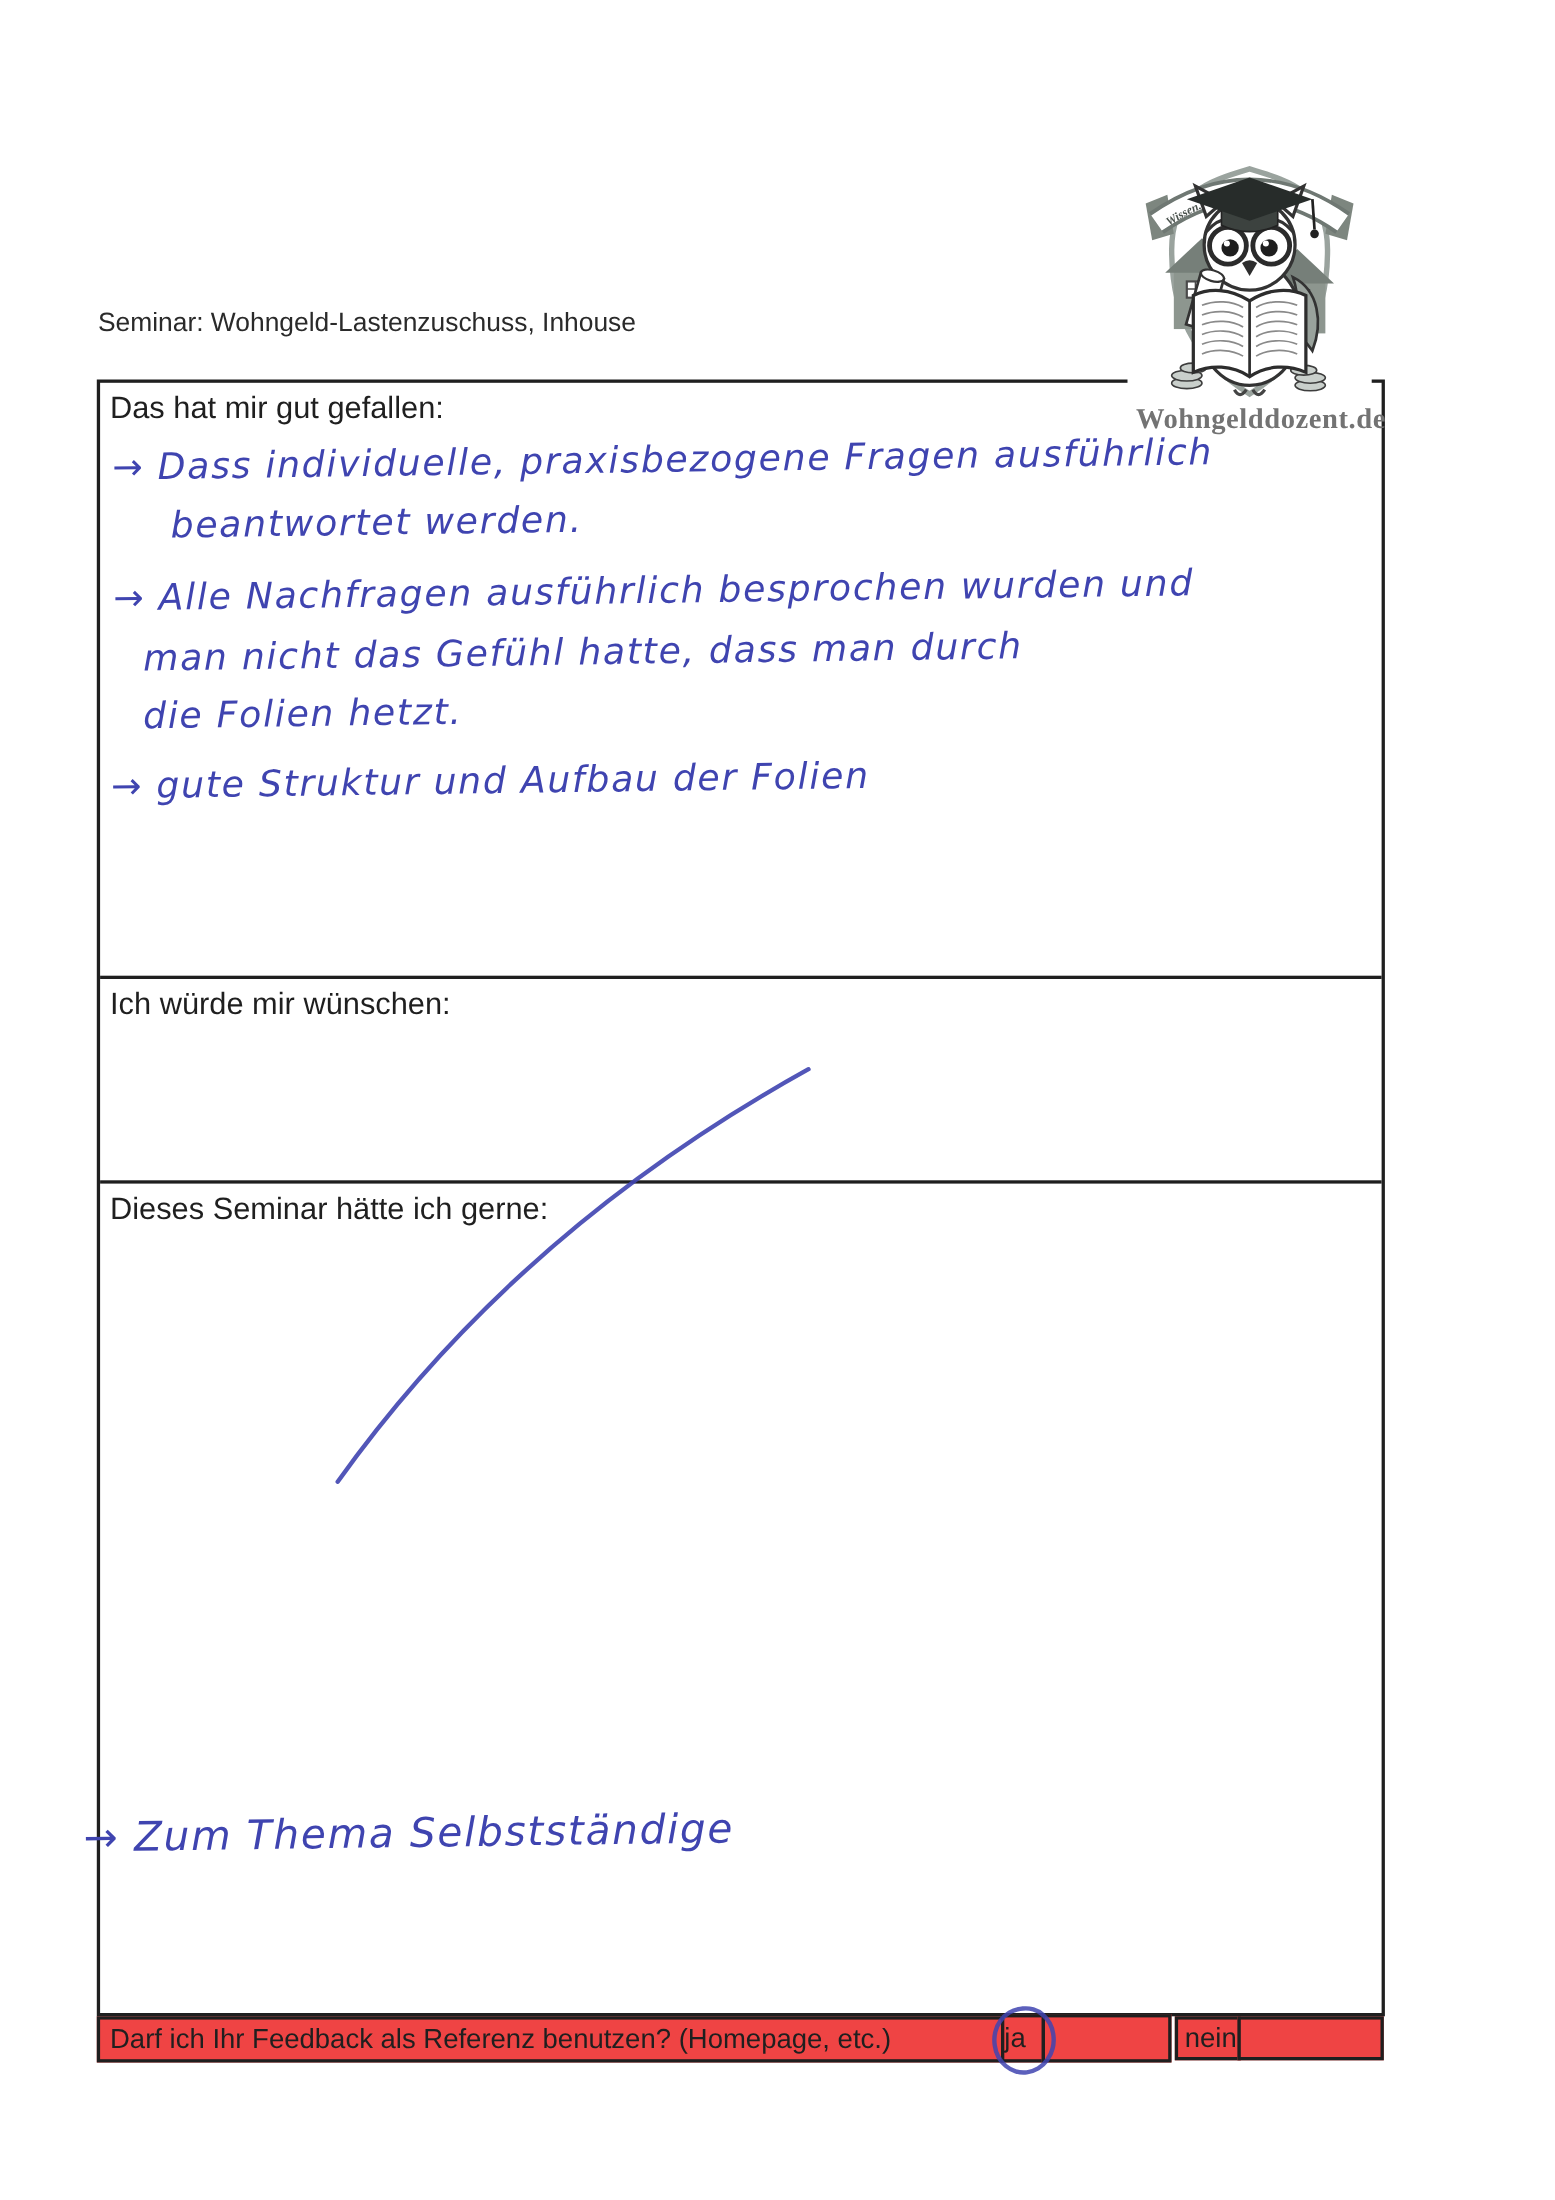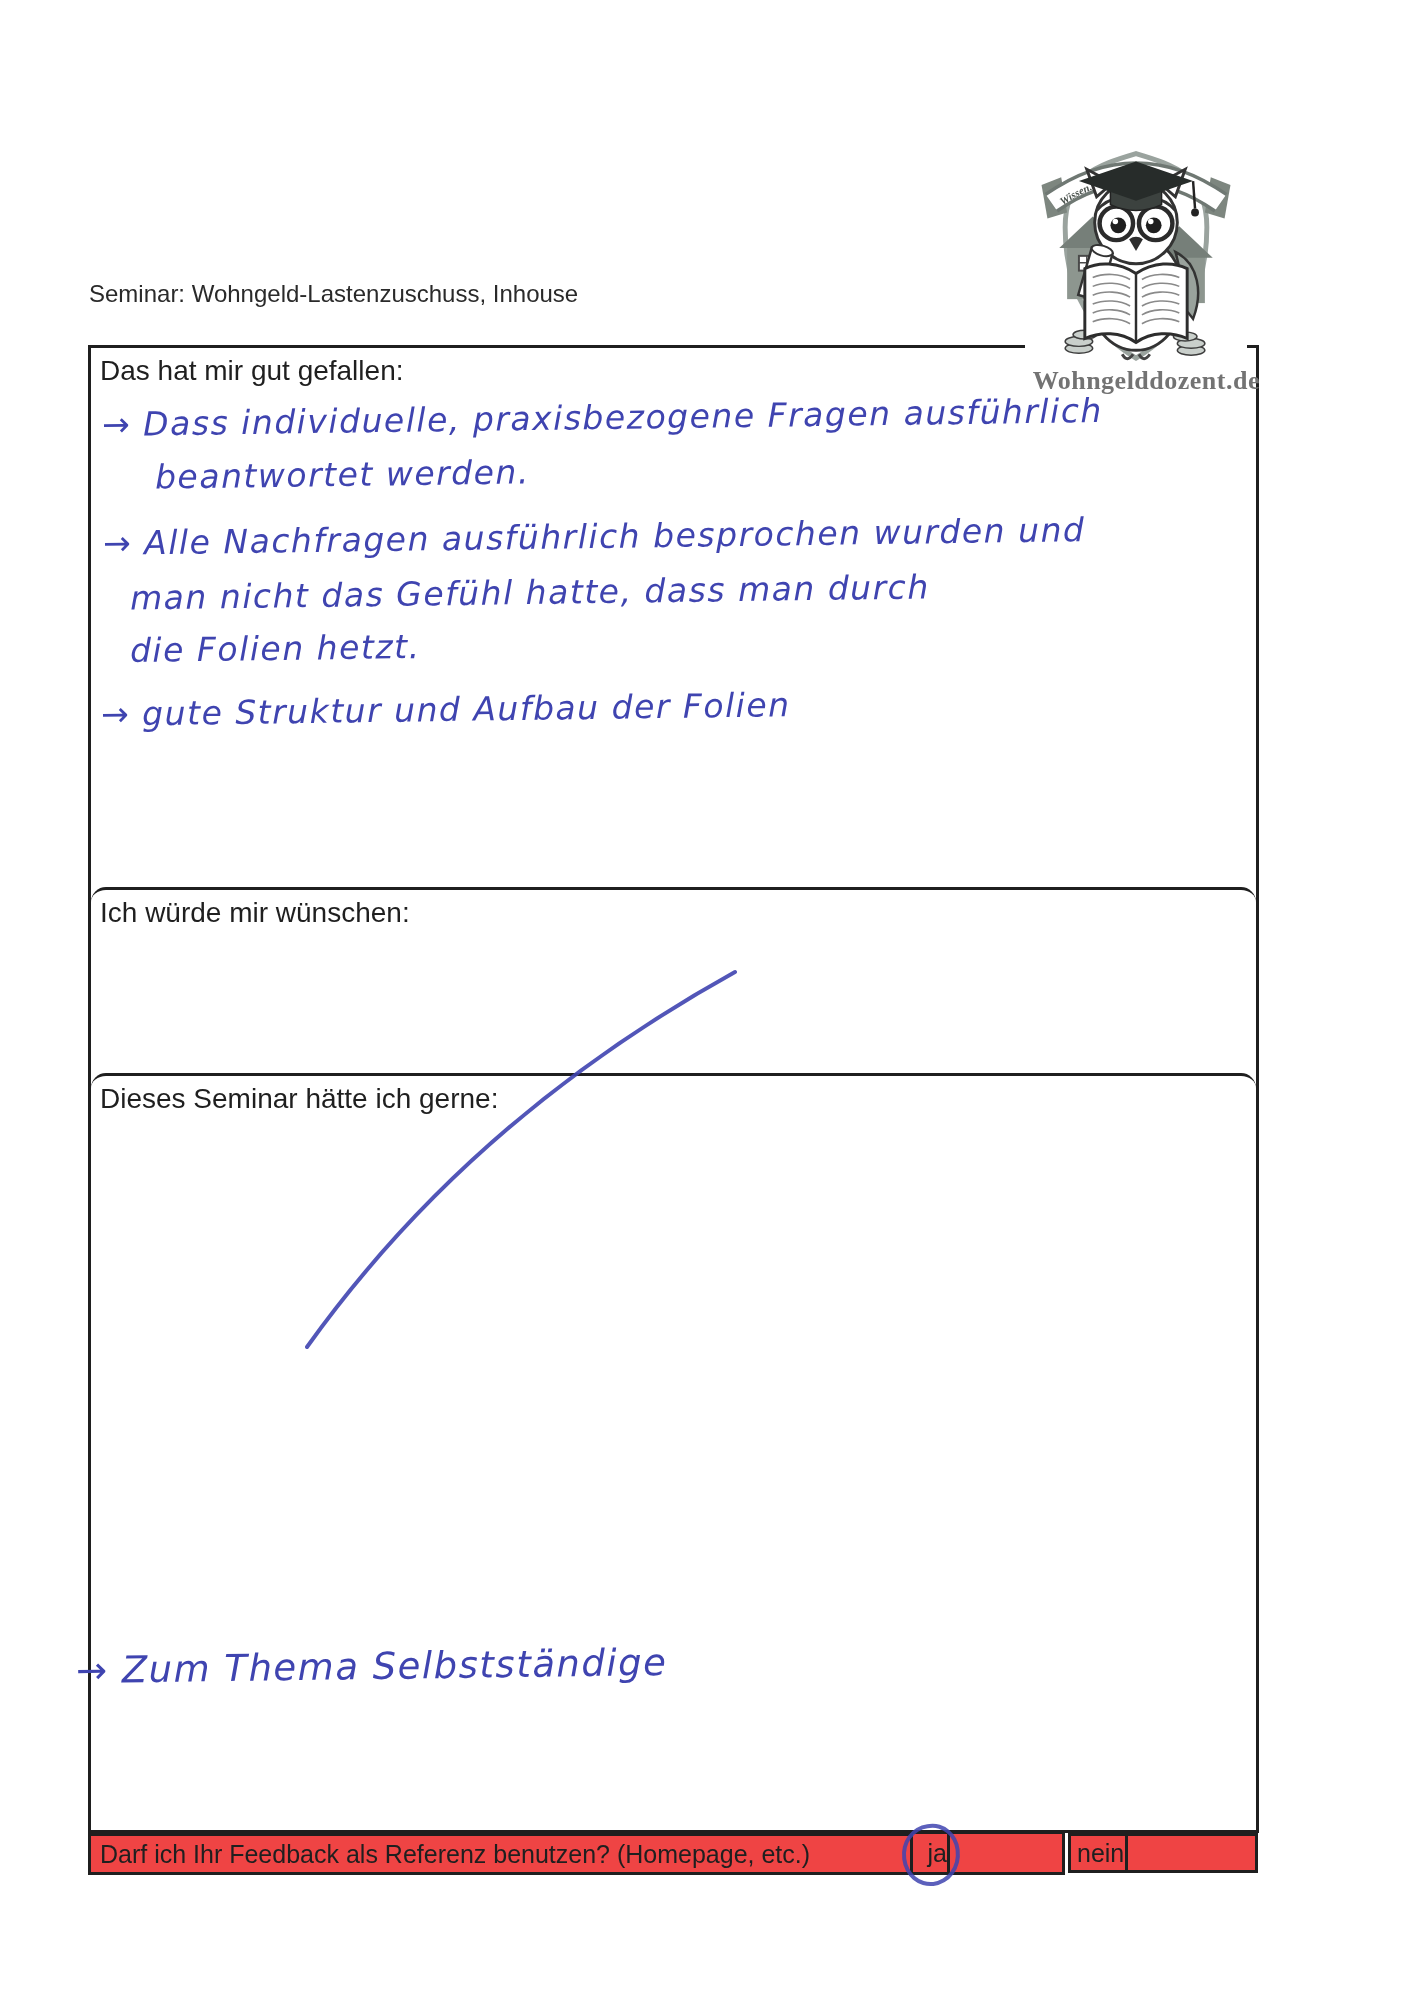--- a/index.html
+++ b/index.html
@@ -24,21 +24,20 @@
     color:#2a2a2a;
   }
   .form-table{
     border:3px solid #1f1f1f;
     box-sizing:border-box;
   }
   .section{
     box-sizing:border-box;
     position:relative;
     border-top:3px solid #1f1f1f;
-    border-radius:15px;
   }
   .section.first{border-top:none;}
   .sec-label{
     font-size:28px;
     color:#1f1f1f;
     padding:7px 10px 0 9px;
   }
   .hw{
     position:absolute;
     font-family:"DejaVu Sans",sans-serif;
@@ -105,21 +104,21 @@
 
   <svg class="abs" style="left:88px;top:887px;" width="1171" height="529" viewBox="0 0 1171 529">
     <path d="M 219 460 Q 382 232 647 85" fill="none" stroke="#3f44b0" stroke-width="4" stroke-linecap="round" opacity="0.9"></path>
   </svg>
 
   <div class="hw" style="left:76px;top:1645px;font-size:37px;">→ Zum Thema Selbstständige</div>
 
   <div class="consent-cell" style="left:88px;top:1833px;width:825px;height:42px;padding-left:9px;">
     <span>Darf ich Ihr Feedback als Referenz benutzen? (Homepage, etc.)</span>
   </div>
-  <div class="consent-cell" style="left:910px;top:1831px;width:40px;height:44px;justify-content:flex-end;">
+  <div class="consent-cell" style="left:910px;top:1831px;width:40px;height:44px;justify-content:flex-start;">
     <span>ja</span>
   </div>
   <div class="consent-cell" style="left:947px;top:1831px;width:118px;height:44px;"></div>
   <div class="consent-cell" style="left:1068px;top:1833px;width:60px;height:40px;padding-left:6px;">
     <span>nein</span>
   </div>
   <div class="consent-cell" style="left:1125px;top:1833px;width:133px;height:40px;"></div>
   <div class="ja-circle" style="left:902px;top:1824px;width:50px;height:54px;"></div>
 
   <div class="abs logo-box" style="left:1025px;top:124px;width:222px;height:246px;">

